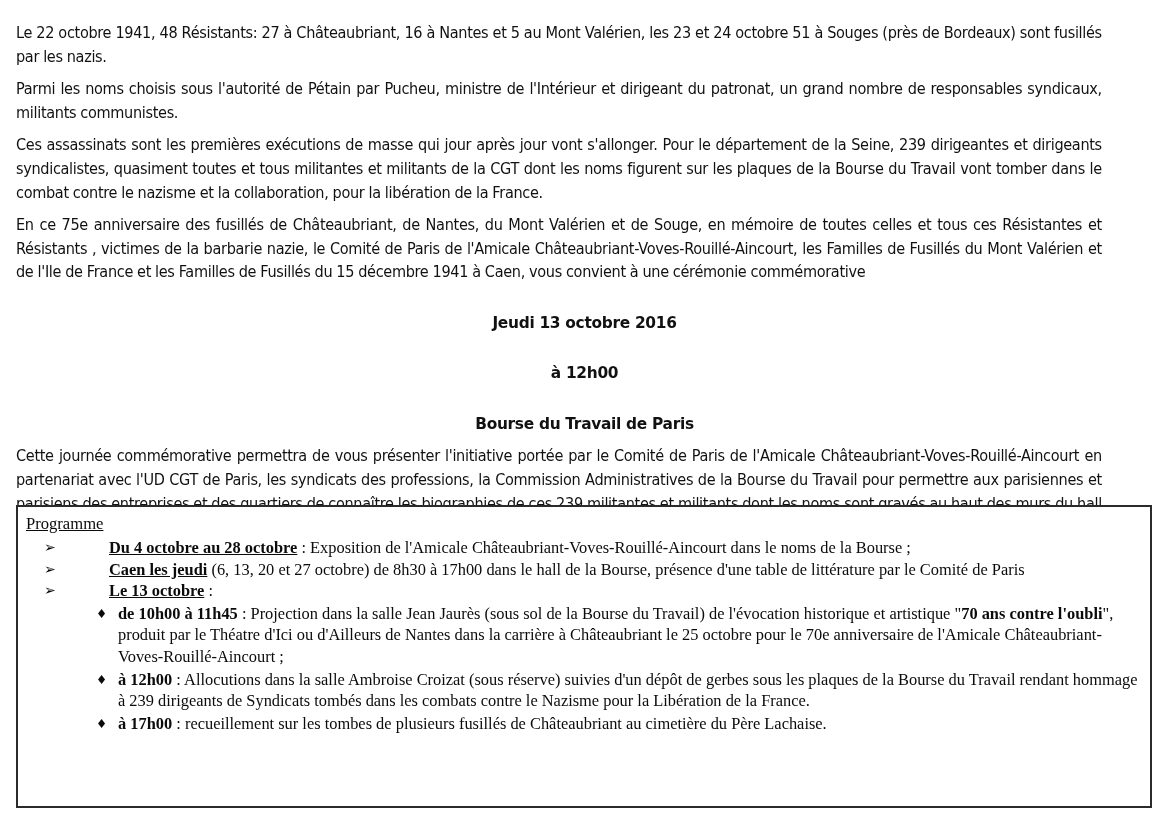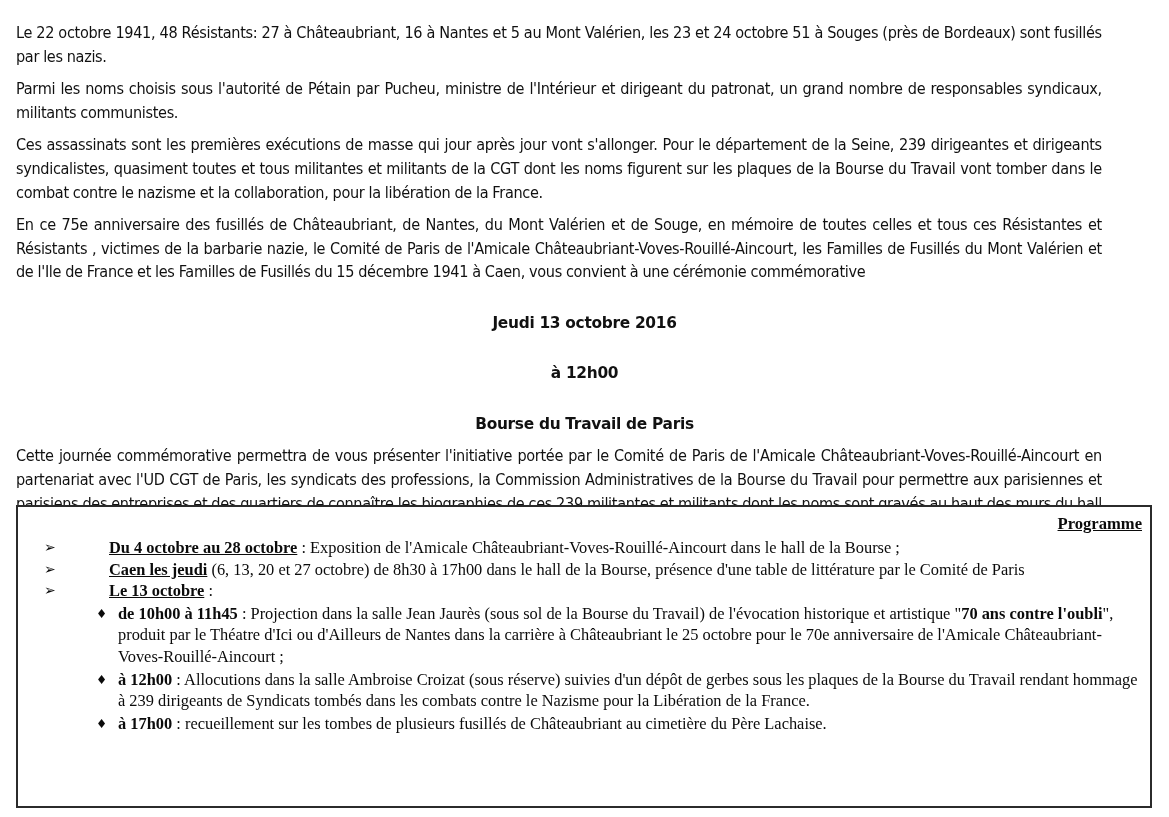--- a/index.html
+++ b/index.html
@@ -63,22 +63,22 @@
     box-sizing: border-box;
     border: 2px solid #2b2b2b;
     background: #ffffff;
     font-family: "Liberation Serif", "DejaVu Serif", serif;
     font-size: 16.4px;
     line-height: 21.6px;
     color: #0b0b0b;
     padding: 5px 8px 0 8px;
   }
   .prog-title {
-    text-align: right;
-    font-weight: bold;
+    text-align: left;
+    font-weight: normal;
     text-decoration: underline;
     font-size: 16.6px;
     line-height: 22px;
     margin: 1px 0 2px 0;
   }
   .prog-list {
     list-style: none;
     margin: 0;
     padding: 0;
   }
@@ -139,21 +139,21 @@
     <p class="para">Cette journée commémorative permettra de vous présenter l'initiative portée par le Comité de Paris de l'Amicale Châteaubriant-Voves-Rouillé-Aincourt en partenariat avec l'UD CGT de Paris, les syndicats des professions, la Commission Administratives de la Bourse du Travail pour permettre aux parisiennes et parisiens des entreprises et des quartiers de connaître les biographies de ces 239 militantes et militants dont les noms sont gravés au haut des murs du hall d'accueil de la Bourse du travail</p>
   </div>
 
   <div class="programme-box">
 
     <div class="prog-title">Programme</div>
 
     <ul class="prog-list">
 
       <li class="prog-item">
-        <span class="marker">➢</span><span class="bu">Du 4 octobre au 28 octobre</span><span> : Exposition de l'Amicale Châteaubriant-Voves-Rouillé-Aincourt dans le hall de la Bourse ;</span>
+        <span class="marker">➢</span><span class="bu">Du 4 octobre au 28 octobre</span><span> : Exposition de l'Amicale Châteaubriant-Voves-Rouillé-Aincourt dans le noms de la Bourse ;</span>
       </li>
 
       <li class="prog-item">
         <span class="marker">➢</span><span class="bu">Caen les jeudi</span><span> (6, 13, 20 et 27 octobre) de 8h30 à 17h00 dans le hall de la Bourse, présence d'une table de littérature par le Comité de Paris</span>
       </li>
 
       <li class="prog-item">
         <span class="marker">➢</span><span class="bu">Le 13 octobre</span><span> :</span>
       </li>
 

